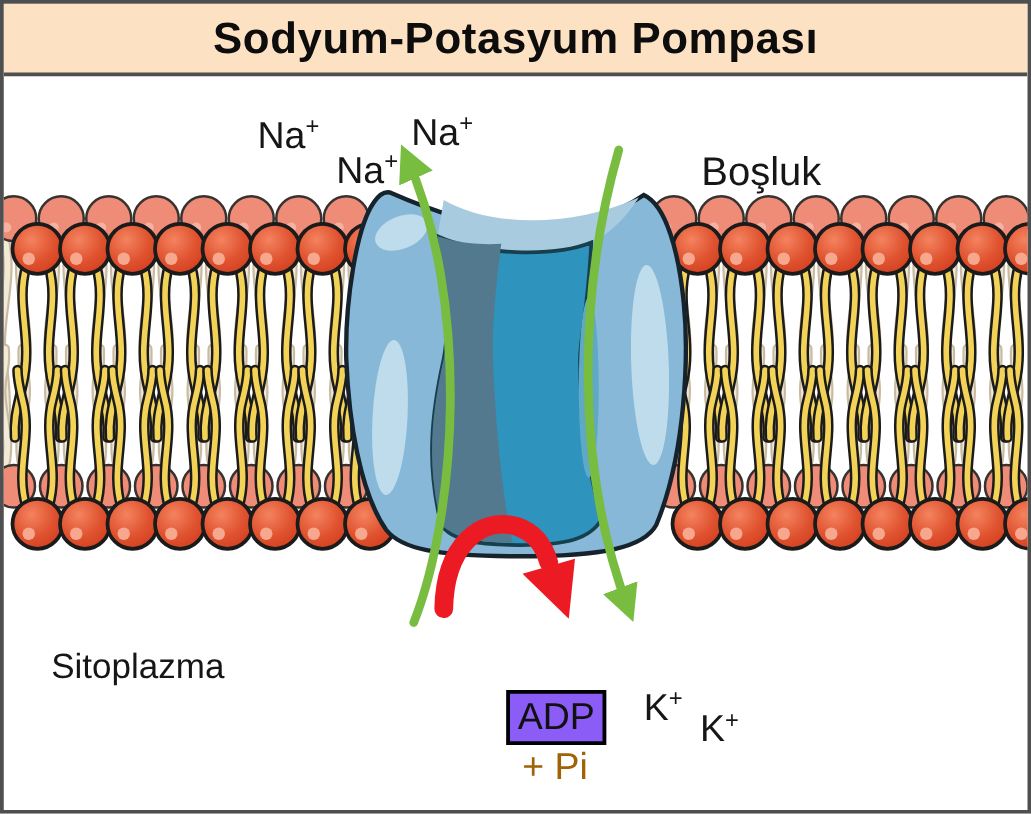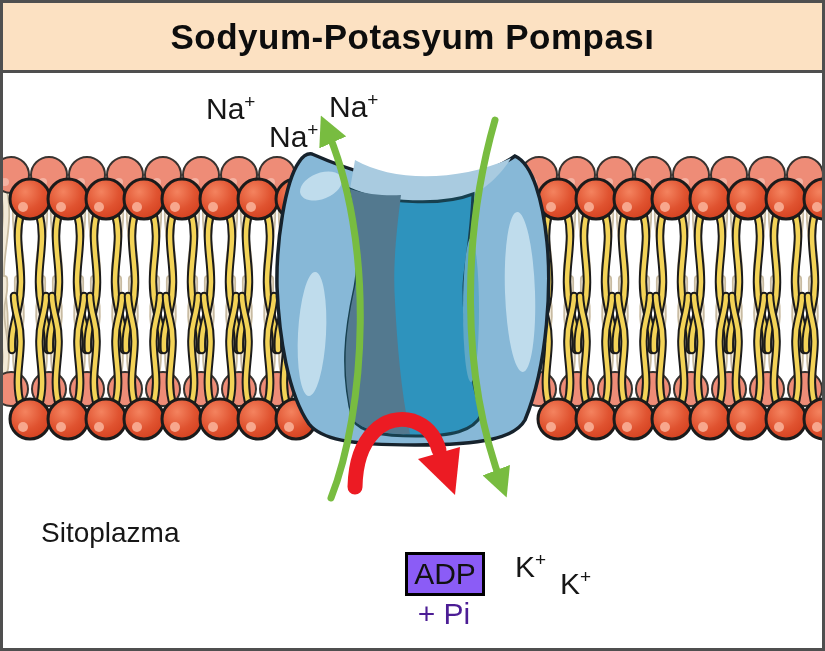--- a/index.html
+++ b/index.html
@@ -2,21 +2,21 @@
 <html><head>
 <meta charset="utf-8">
 <style>
   html,body{margin:0;padding:0;background:#fff;}
   .stage{
     position:relative;width:825px;height:651px;background:#ffffff;
     border:3px solid #4f4f4f;box-sizing:border-box;overflow:hidden;
     font-family:"Liberation Sans", sans-serif;
   }
   .titlebar{
-    position:absolute;left:0;top:0;width:100%;height:70px;
+    position:absolute;left:0;top:0;width:100%;height:58px;
     background:#FCE1C2;border-bottom:3px solid #4f4f4f;box-sizing:border-box;
     display:flex;align-items:center;justify-content:center;
   }
   .titlebar .t{font-size:35px;font-weight:bold;color:#0d0d0d;letter-spacing:.5px;}
   svg.art{position:absolute;left:0;top:0;}
   .lbl{position:absolute;color:#161616;white-space:nowrap;}
   .ion{font-size:30px;}
   .ion sup{font-size:19px;}
   .region{font-size:32px;line-height:1.42;}
   .cyto{font-size:28px;}
@@ -24,21 +24,21 @@
     position:absolute;left:318px;top:551px;width:77px;height:43px;
     background:#F6B271;display:flex;align-items:center;justify-content:center;
     font-size:30px;color:#111;
   }
   .adp-box{
     position:absolute;left:402px;top:549px;width:74px;height:38px;
     background:#8b5cf6;border:3px solid #000;
     display:flex;align-items:center;justify-content:center;
     font-size:30px;color:#111;
   }
-  .pi{position:absolute;left:400px;top:594px;width:82px;text-align:center;font-size:30px;color:#4c1d95;}
+  .pi{position:absolute;left:400px;top:594px;width:82px;text-align:center;font-size:30px;color:#a16207;}
 </style>
 </head>
 <body>
 
 <div class="stage">
 
   <div class="titlebar">
     <span class="t">Sodyum-Potasyum Pompası</span>
   </div>
 
@@ -211,20 +211,21 @@
       <path d="M 352 545 C 353 494 382 471 410 479 C 425 484 432 494 436 508" fill="none" stroke="#EC1B23" stroke-width="15" stroke-linecap="round"></path>
       <polygon points="452,553 415,517 457,505" fill="#EC1B23"></polygon>
     </g>
   </svg>
 
   <div class="lbl ion" style="left:203px;top:88px"><span>Na</span><sup>+</sup></div>
   <div class="lbl ion" style="left:266px;top:116px"><span>Na</span><sup>+</sup></div>
   <div class="lbl ion" style="left:326px;top:86px"><span>Na</span><sup>+</sup></div>
 
   <div class="lbl region" style="left:558px;top:112px">
+    <div>Boşluk</div>
   </div>
 
   <div class="lbl cyto" style="left:38px;top:514px">Sitoplazma</div>
 
   <div class="adp-box">
       <span>ADP</span>
     </div>
   <div class="pi">+ Pi</div>
 
   <div class="lbl ion" style="left:512px;top:546px"><span>K</span><sup>+</sup></div>

